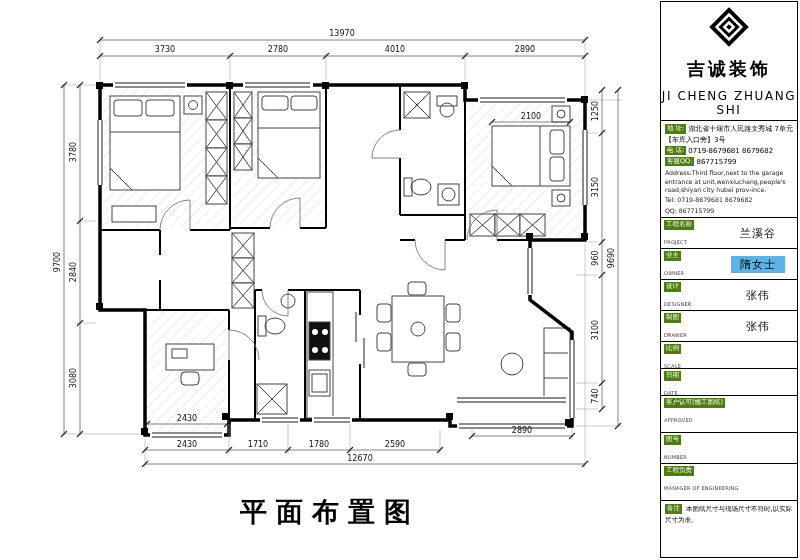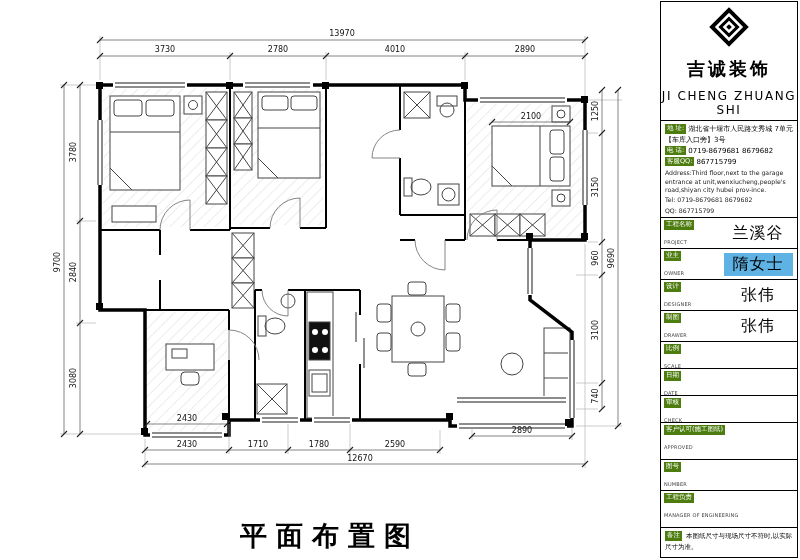--- a/index.html
+++ b/index.html
@@ -1,35 +1,35 @@
 <!DOCTYPE html>
 <html><head>
 <meta charset="utf-8">
 <style>
   html,body{margin:0;padding:0;background:#fff;}
   body{width:800px;height:560px;position:relative;overflow:hidden;
        font-family:"DejaVu Sans", sans-serif;color:#000;}
   .plan-area{position:absolute;left:0;top:0;width:660px;height:560px;padding-left:17px;}
-  .plan-title{position:absolute;left:0;top:518px;width:660px;text-align:center;
+  .plan-title{position:absolute;left:0;top:494px;width:660px;text-align:center;
     font-family:"DejaVu Serif", serif;font-size:27px;font-weight:bold;letter-spacing:9px;}
   
   .titleblock{position:absolute;left:660px;top:1px;width:138px;height:557px;
     border:1px solid #000;box-sizing:border-box;display:flex;flex-direction:column;background:#fff;}
   .tb-logo{text-align:center;padding:5px 0 3px;}
   .tb-brand{font-size:18px;font-weight:bold;letter-spacing:3px;margin-top:6px;}
   .tb-brand-sub{font-size:12px;letter-spacing:1.6px;margin-top:8px;}
   .tb-contact{border-top:1px solid #000;padding:3px 4px 2px;font-size:7px;line-height:1.55;}
   .chip{display:inline-block;background:#4d7c0f;color:#fff;font-size:6.5px;
         padding:0 2px;line-height:1.5;margin-right:2px;vertical-align:top;}
   .en{font-size:6.2px;color:#222;line-height:1.35;margin-top:2px;}
   .tb-row{display:flex;border-top:1px solid #000;align-items:stretch;}
   .tb-label{width:58px;padding:2px 2px 1px 3px;box-sizing:border-box;}
   .sub{font-size:5px;color:#444;margin-top:1px;line-height:1.15;letter-spacing:.2px;}
   .tb-value{flex:1;display:flex;align-items:center;justify-content:center;
-            font-size:16px;letter-spacing:1px;}
+            font-size:11px;letter-spacing:1px;}
   .hl{background:#5fb2e4;padding:1px 9px;}
   .r30{height:30px}.r27{height:26px}.r34{height:36px}
   .tb-note{flex:1;border-top:1px solid #000;padding:3px 4px;font-size:6.5px;line-height:1.6;}
 </style>
 </head>
 <body>
 
 <div class="plan-area">
 <svg width="660" height="560" viewBox="0 0 660 560" style="position:absolute;left:0;top:0">
   <defs>
@@ -344,25 +344,20 @@
   <div class="tb-row r27">
     <div class="tb-label"><span class="chip">比例</span>
       <div class="sub">SCALE</div></div>
     <div class="tb-value"></div>
   </div>
   <div class="tb-row r27">
     <div class="tb-label"><span class="chip">日期</span>
       <div class="sub">DATE</div></div>
     <div class="tb-value"></div>
   </div>
-  <div class="tb-row r27">
-    <div class="tb-label"><span class="chip">审核</span>
-      <div class="sub">CHECK</div></div>
-    <div class="tb-value"></div>
-  </div>
   <div class="tb-row r34">
     <div class="tb-label" style="width:100%"><span class="chip">客户认可(施工图纸)</span>
       <div class="sub">APPROVED</div></div>
     <div class="tb-value"></div>
   </div>
   <div class="tb-row r30">
     <div class="tb-label"><span class="chip">图号</span>
       <div class="sub">NUMBER</div></div>
     <div class="tb-value"></div>
   </div>

